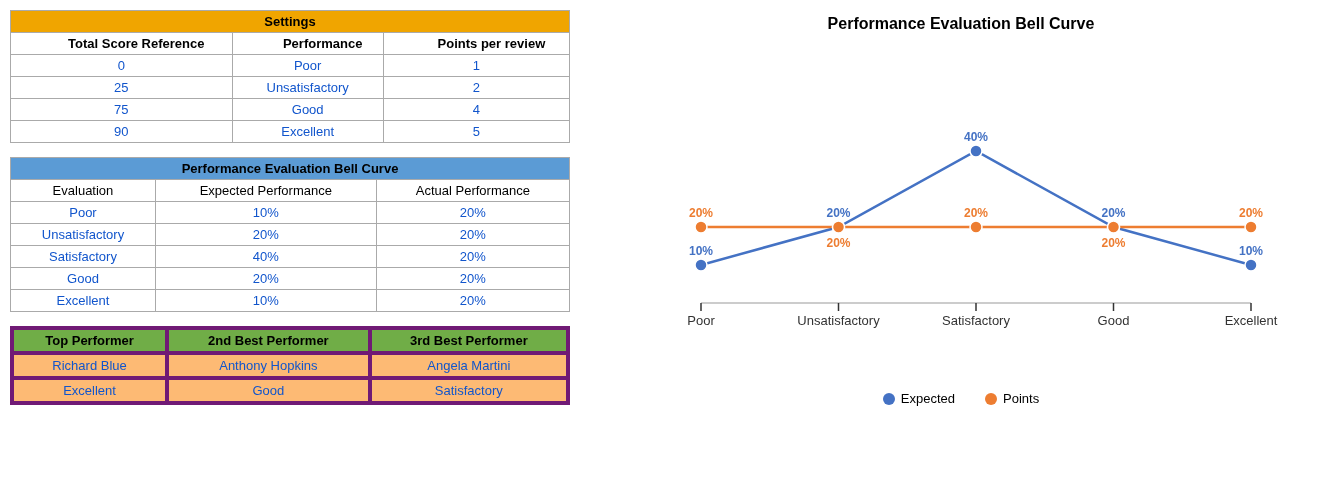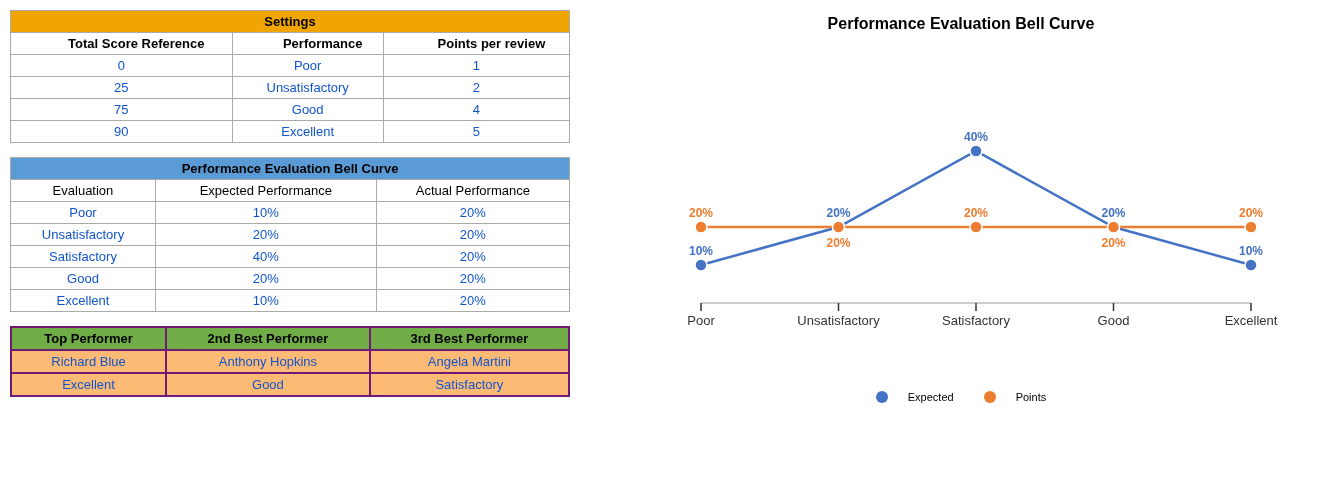--- a/index.html
+++ b/index.html
@@ -69,21 +69,21 @@
     .bell-table td {
       color: #1155cc;
     }
 
     
     .perf-table {
       width: 100%;
       border-collapse: collapse;
     }
     .perf-table th, .perf-table td {
-      border: 2px solid #701a75;
+      border: 4px solid #701a75;
       text-align: center;
       padding: 3px 6px;
     }
     .perf-table thead tr th {
       background: #70ad47;
       color: #000;
       font-weight: bold;
     }
     .perf-table tbody tr td {
       background: #fdba74;
@@ -119,22 +119,22 @@
 
     .legend {
       display: flex;
       justify-content: center;
       gap: 30px;
       margin-top: 8px;
     }
     .legend-item {
       display: flex;
       align-items: center;
-      gap: 20px;
-      font-size: 11px;
+      gap: 6px;
+      font-size: 13px;
     }
     .legend-dot {
       width: 12px;
       height: 12px;
       border-radius: 50%;
     }
   </style>
 </head>
 <body>
 

